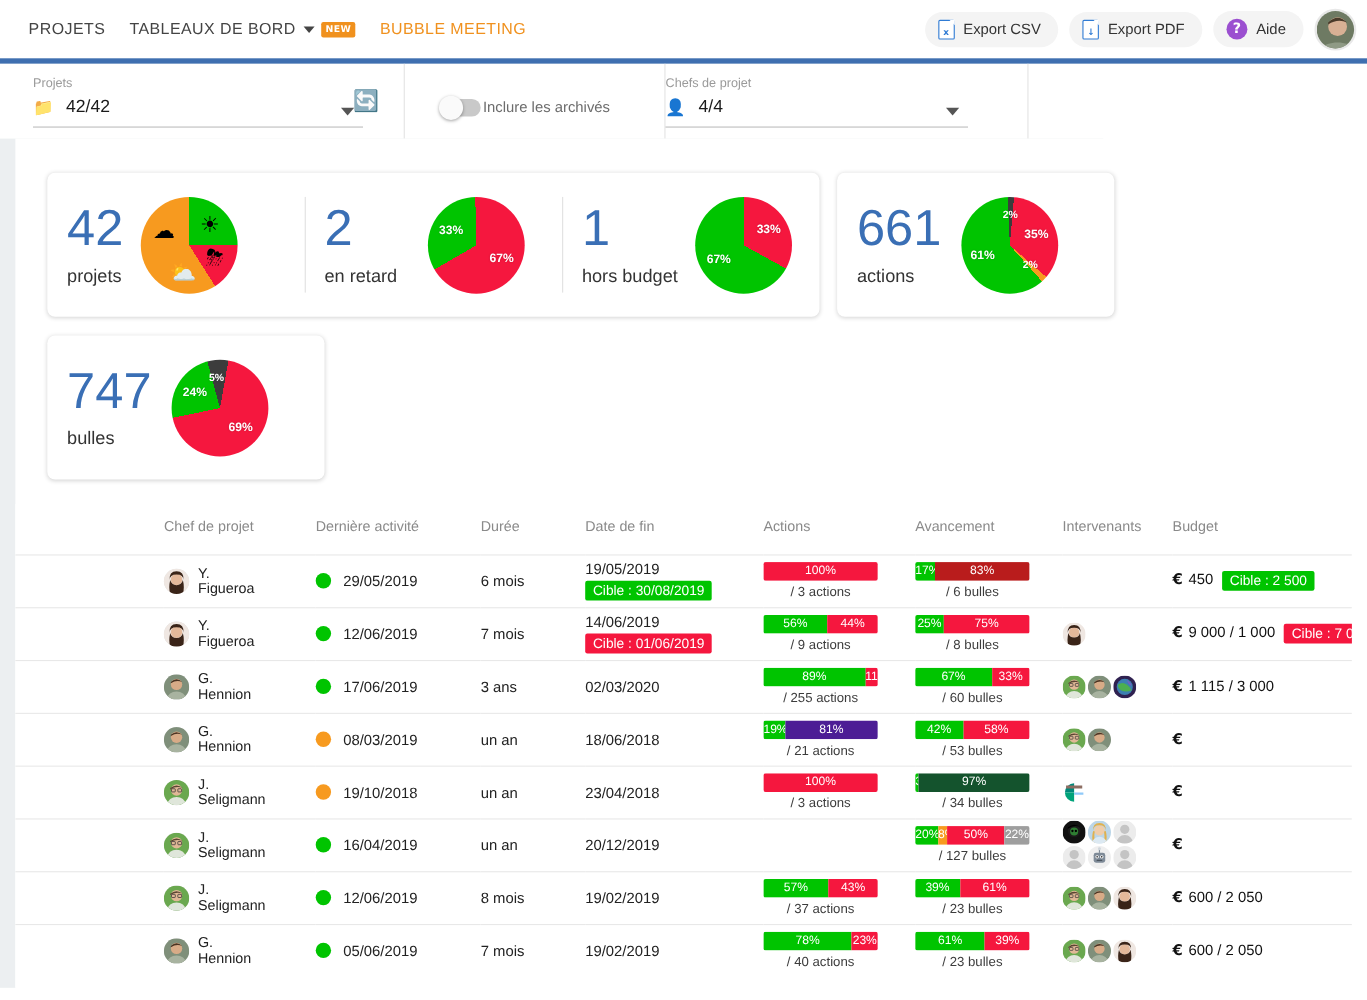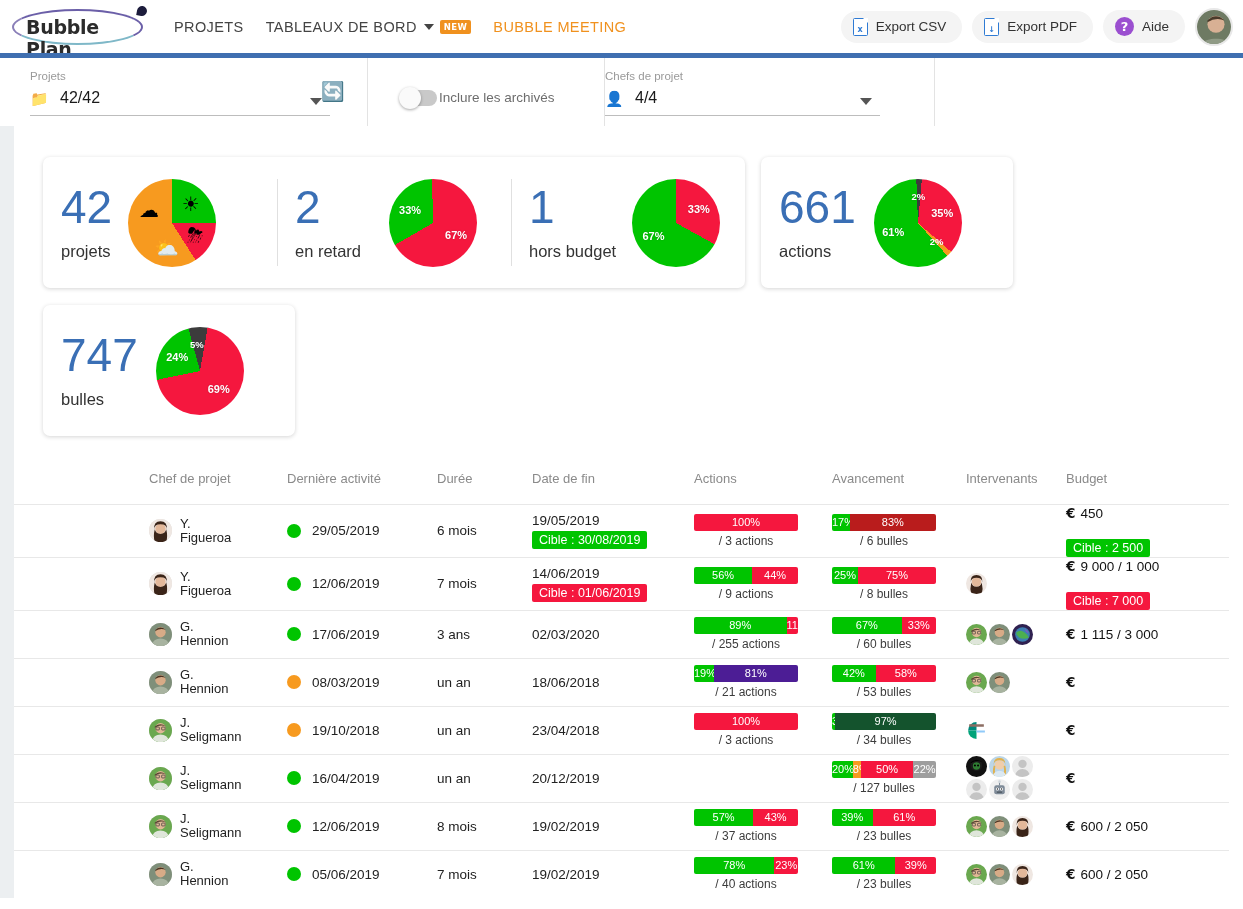--- a/index.html
+++ b/index.html
@@ -203,33 +203,28 @@
   }
   .bar-cell { display: flex; flex-direction: column; align-items: stretch; width: 104px; }
   .bar { display: flex; height: 17px; border-radius: 2px; overflow: hidden; }
   .bar span {
     color: #fff; font-size: 11px; line-height: 17px; text-align: center;
     overflow: hidden; white-space: nowrap;
   }
   .bar-sub { font-size: 12px; color: #3c3c3c; text-align: center; margin-top: 3px; }
   .inter-cell { display: flex; flex-wrap: wrap; gap: 2px; width: 72px; }
   .inter-av { width: 21px; height: 21px; border-radius: 50%; overflow: hidden; }
-  .budget-cell { display: flex; flex-direction: column; gap: 18px; align-items: flex-start; }
+  .budget-cell { display: flex; gap: 8px; align-items: flex-start; }
   .budget-main { font-size: 13.5px; color: #111; white-space: nowrap; }
   .euro { font-weight: bold; margin-right: 5px; font-family: "DejaVu Sans", sans-serif; }
 </style>
 </head>
 <body>
 
 <div class="topbar">
-  <div class="logo">
-    <div class="logo-ellipse"></div>
-    <div class="logo-text">Bubble Plan</div>
-    <div class="logo-dot"></div>
-  </div>
   <div class="nav-links">
     <div class="nav-link">
       <span>PROJETS</span>
     </div>
     <div class="nav-link">
       <span>TABLEAUX DE BORD</span>
       <i class="caret-down"></i>
       <span class="badge-new">NEW</span>
     </div>
     <div class="nav-link accent">

